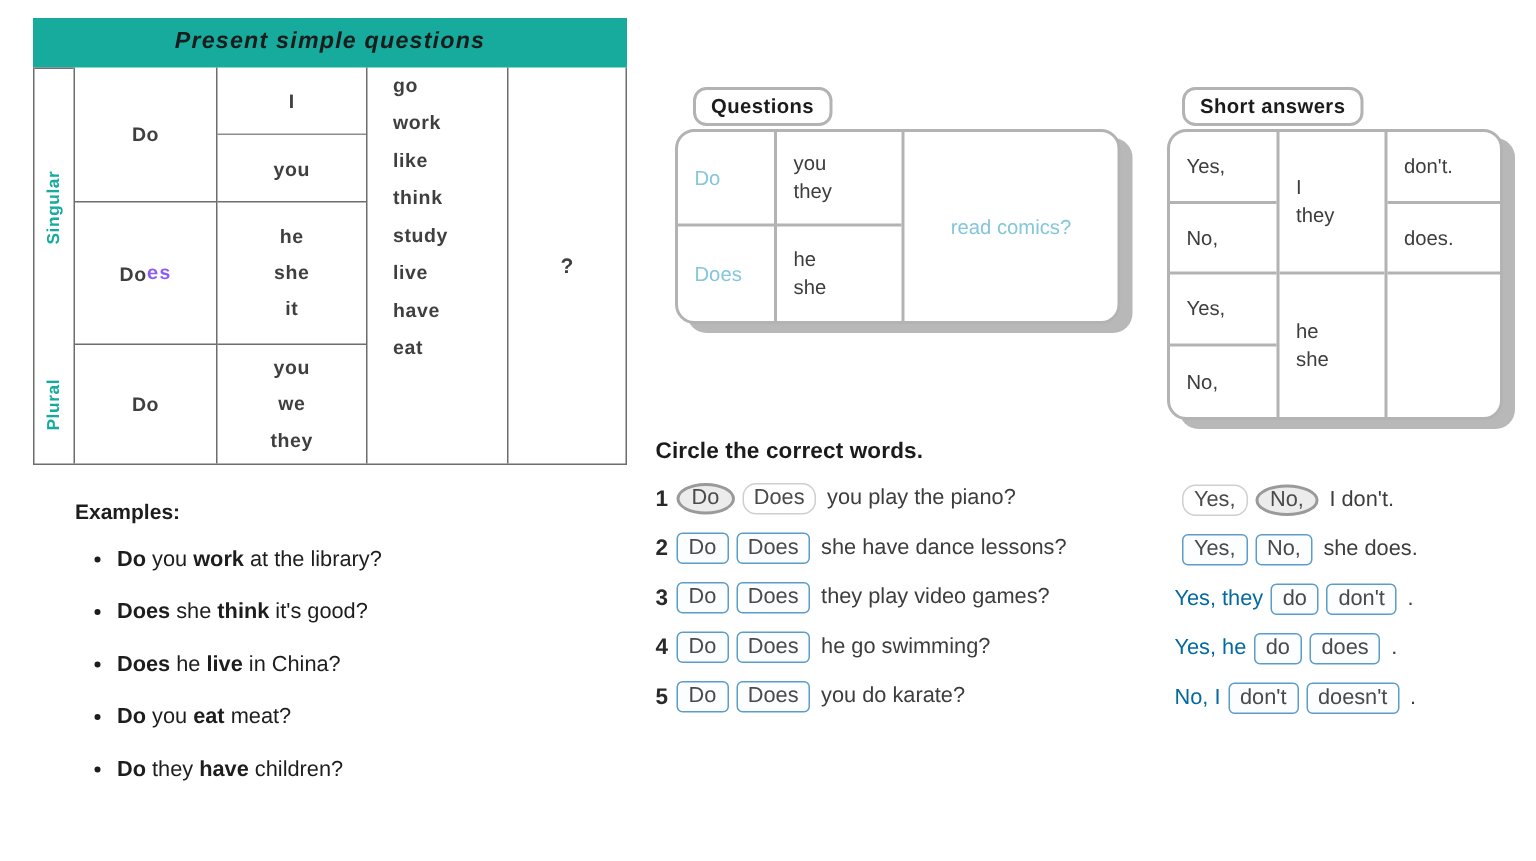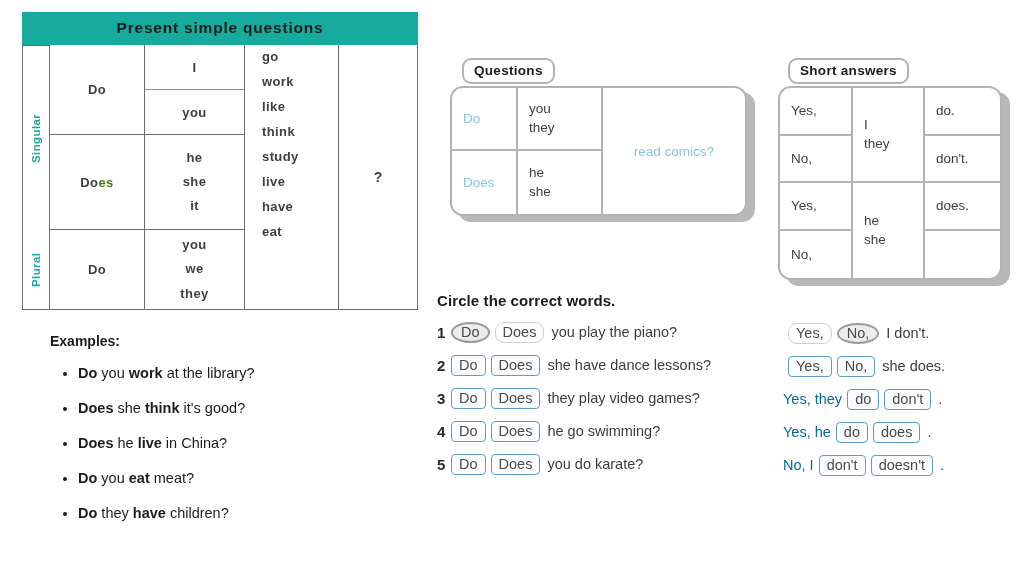--- a/index.html
+++ b/index.html
@@ -13,20 +13,21 @@
   }
   .stage{position:absolute;left:0;top:0;width:1024px;height:574px;}
 
   
   #left-panel{position:absolute;left:22px;top:12px;width:396px;}
   .gt-header{
     background:#16ab9d;color:#1c1c1c;
     font-weight:bold;font-size:15.5px;letter-spacing:.8px;
     text-align:center;padding:7px 0 8px 0;
     box-sizing:border-box;
+    font-style:italic;
   }
   .gt-body{
     display:flex;border:1px solid #6d6d6d;border-top:none;
     height:265px;box-sizing:border-box;
   }
   .gt-col{box-sizing:border-box;display:flex;flex-direction:column;}
   .gt-numcol{width:27px;border-right:1px solid #6d6d6d;}
   .gt-auxcol{width:95px;border-right:1px solid #6d6d6d;}
   .gt-subjcol{width:100px;border-right:1px solid #6d6d6d;}
   .gt-verbcol{width:94px;border-right:1px solid #6d6d6d;}
@@ -40,21 +41,21 @@
   .vlabel.sing{flex:0 0 185px;border-bottom:1px solid #6d6d6d;}
   .vlabel.plur{flex:1;}
   .cell{
     display:flex;align-items:center;justify-content:center;
     box-sizing:border-box;font-size:13px;font-weight:bold;color:#3f3f3f;
     letter-spacing:.4px;
   }
   .aux-do1{flex:0 0 90px;border-bottom:1px solid #6d6d6d;}
   .aux-does{flex:0 0 95px;border-bottom:1px solid #6d6d6d;}
   .aux-do2{flex:1;}
-  .orange{color:#4d7c0f;}
+  .orange{color:#8b5cf6;font-family:Liberation Mono, monospace;}
   .subj-i{flex:0 0 45px;border-bottom:1px solid #8d8d8d;}
   .subj-you{flex:0 0 45px;border-bottom:1px solid #6d6d6d;}
   .subj-hesheit{flex:0 0 95px;border-bottom:1px solid #6d6d6d;}
   .subj-plural{flex:1;}
   .stack{flex-direction:column;line-height:1.85;}
   .verbcell{
     flex:1;display:flex;align-items:flex-start;justify-content:flex-start;
     padding-left:17px;box-sizing:border-box;
   }
   .verbs{display:flex;flex-direction:column;line-height:1.92;
@@ -236,21 +237,20 @@
           </span>
         </div>
         <div class="gcell" style="height:50%;">
           <span class="lines">
             <span>he</span>
             <span>she</span>
           </span>
         </div>
       </div>
       <div class="gcol" style="flex:1;">
-        <div class="gcell bdr-b" style="height:25%;">do.</div>
         <div class="gcell bdr-b" style="height:25%;">don't.</div>
         <div class="gcell bdr-b" style="height:25%;text-align:right;">does.</div>
       </div>
     </div>
   </div>
 
   <div id="exercise">
     <div class="ex-head">Circle the correct words.</div>
 
     <div style="margin-top:8px;">

